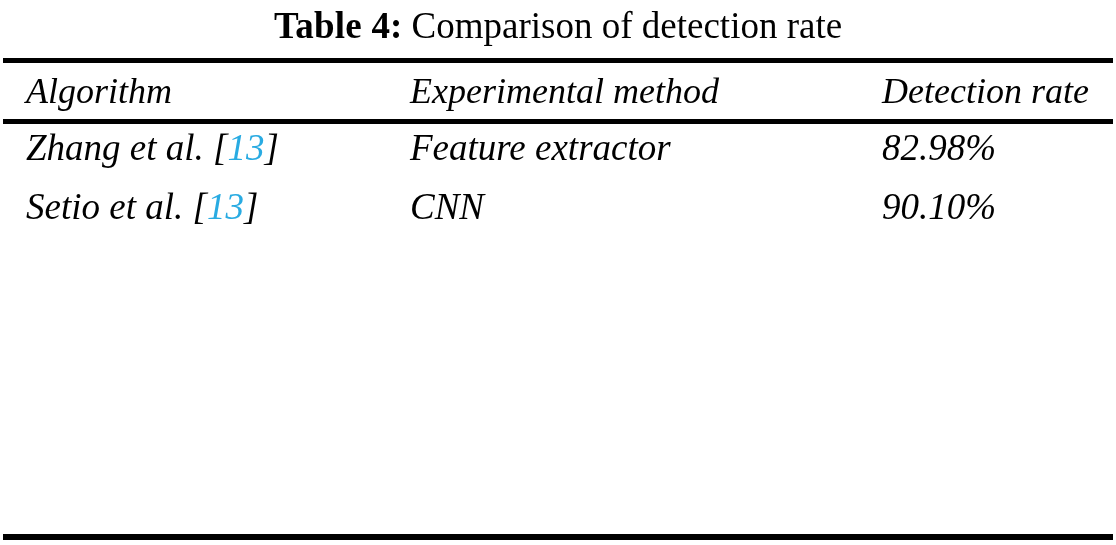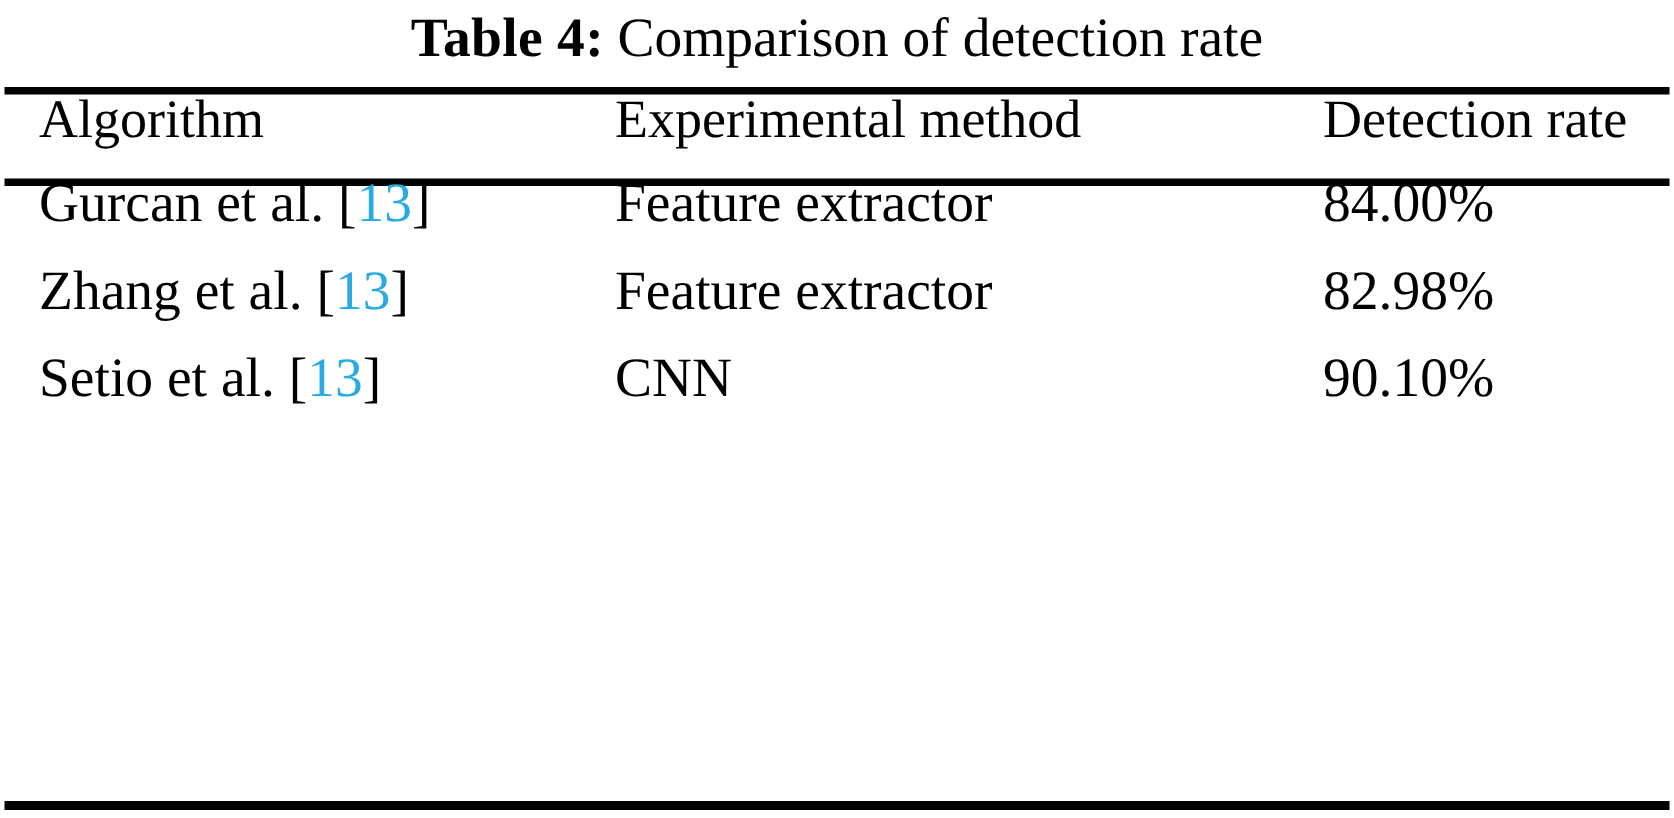--- a/index.html
+++ b/index.html
@@ -53,24 +53,25 @@
     background: #000000;
   }
   .rule-top    { top: 58px;  height: 5px; }
   .rule-header { top: 119px; height: 5px; }
   .rule-bottom { top: 534px; height: 6px; }
 
   
   .tbl {
     position: absolute;
     left: 0;
-    top: 51px;
+    top: 63px;
     width: 1116px;
     border-collapse: collapse;
     table-layout: fixed;
+    font-style: italic;
   }
   .tbl col.c1 { width: 400px; }
   .tbl col.c2 { width: 460px; }
   .tbl col.c3 { width: 256px; }
 
   .tbl th, .tbl td {
     padding: 0;
     margin: 0;
     border: none;
     text-align: left;
@@ -125,25 +126,20 @@
     </colgroup>
     <thead>
       <tr>
         <th class="pad1">Algorithm</th>
         <th class="col2cell">Experimental method</th>
         <th class="col3cell">Detection rate</th>
       </tr>
     </thead>
     <tbody id="tbody">
         <tr>
-          <td class="pad1"><span>Gurcan et al.</span> <span class="brk">[</span><span class="ref">13</span><span class="brk">]</span></td>
-          <td class="col2cell">Feature extractor</td>
-          <td class="col3cell">84.00%</td>
-        </tr>
-        <tr>
           <td class="pad1"><span>Zhang et al.</span> <span class="brk">[</span><span class="ref">13</span><span class="brk">]</span></td>
           <td class="col2cell">Feature extractor</td>
           <td class="col3cell">82.98%</td>
         </tr>
         <tr>
           <td class="pad1"><span>Setio et al.</span> <span class="brk">[</span><span class="ref">13</span><span class="brk">]</span></td>
           <td class="col2cell">CNN</td>
           <td class="col3cell">90.10%</td>
         </tr>
       </tbody>

